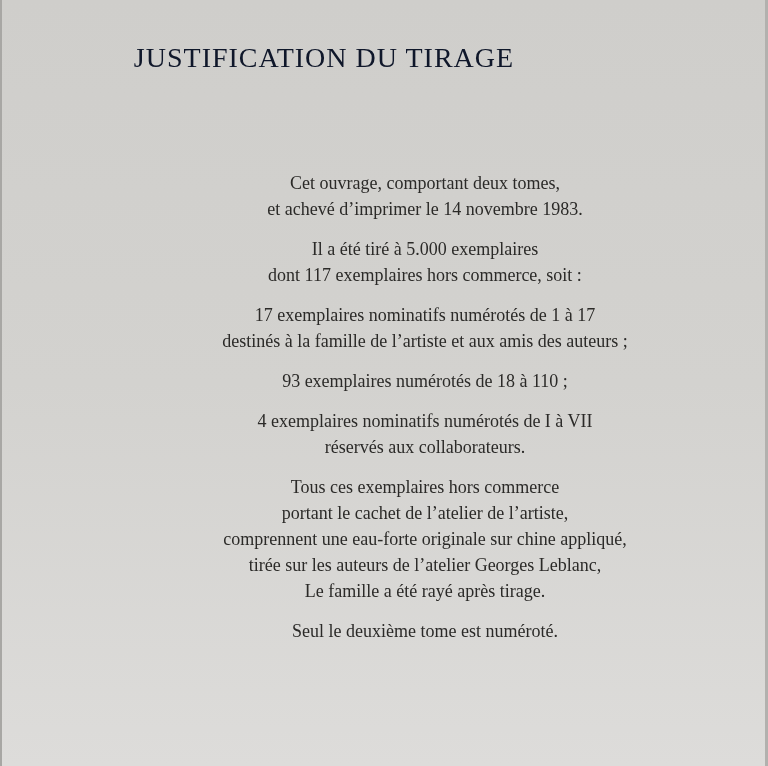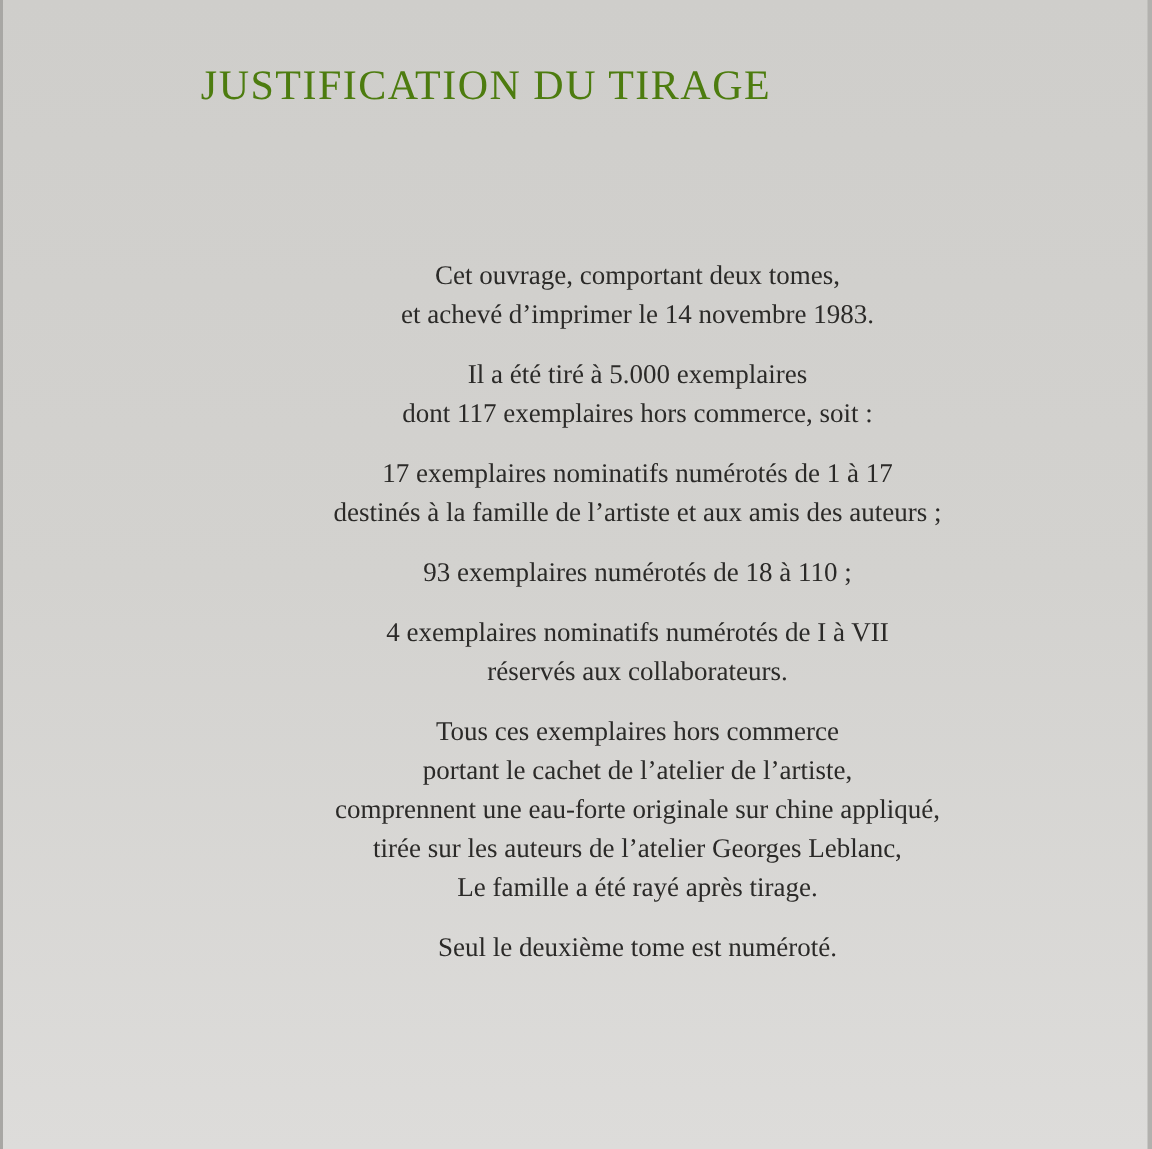--- a/index.html
+++ b/index.html
@@ -8,21 +8,21 @@
       background: linear-gradient(180deg, #cfcecb 0%, #d3d2cf 50%, #dddcda 100%);
       font-family: "Liberation Serif", "DejaVu Serif", serif;
       color: #2b2a28;
       position: relative;
     }
     .edge-left { position: absolute; left: 0; top: 0; width: 2px; height: 766px; background: #a8a7a4; }
     .edge-right { position: absolute; right: 0; top: 0; width: 3px; height: 766px; background: #b2b1ae; }
     .title {
       position: absolute; top: 40px; left: 0; width: 648px;
       text-align: center; font-size: 28px; letter-spacing: 1px; line-height: 36px;
-      color: #4d7c0f;
+      color: #0f172a;
     }
     .body {
       position: absolute; top: 170px; left: 0; width: 768px;
       text-align: center; font-size: 18px; line-height: 26px; padding-left: 41px;
     }
     .para { margin: 0 0 14px 0; }
     .line { display: block; white-space: nowrap; }
   </style>
 </head>
 <body>

